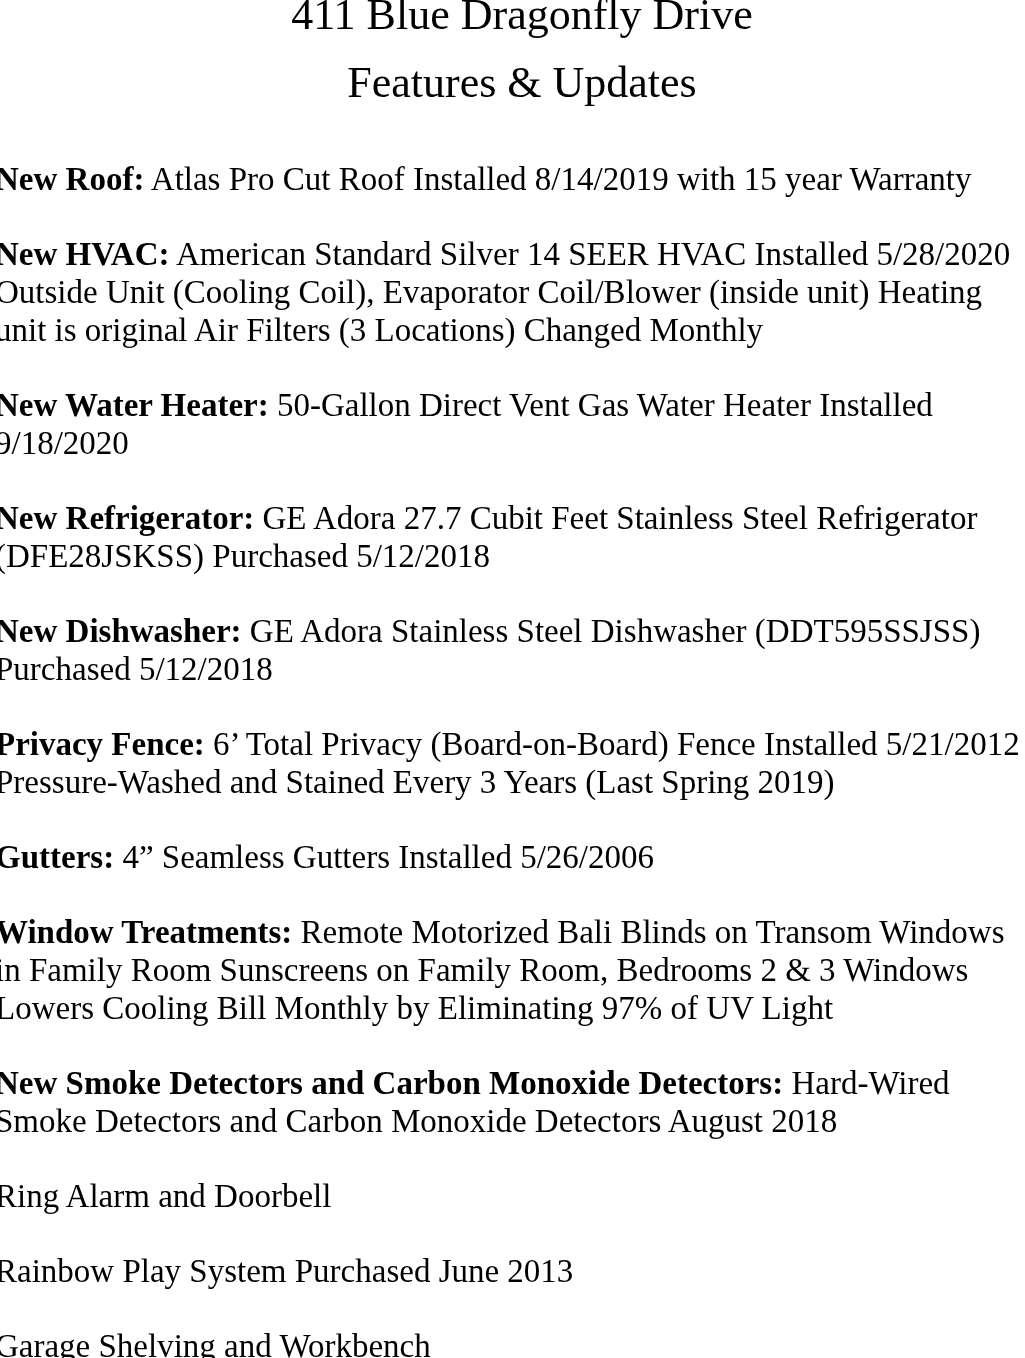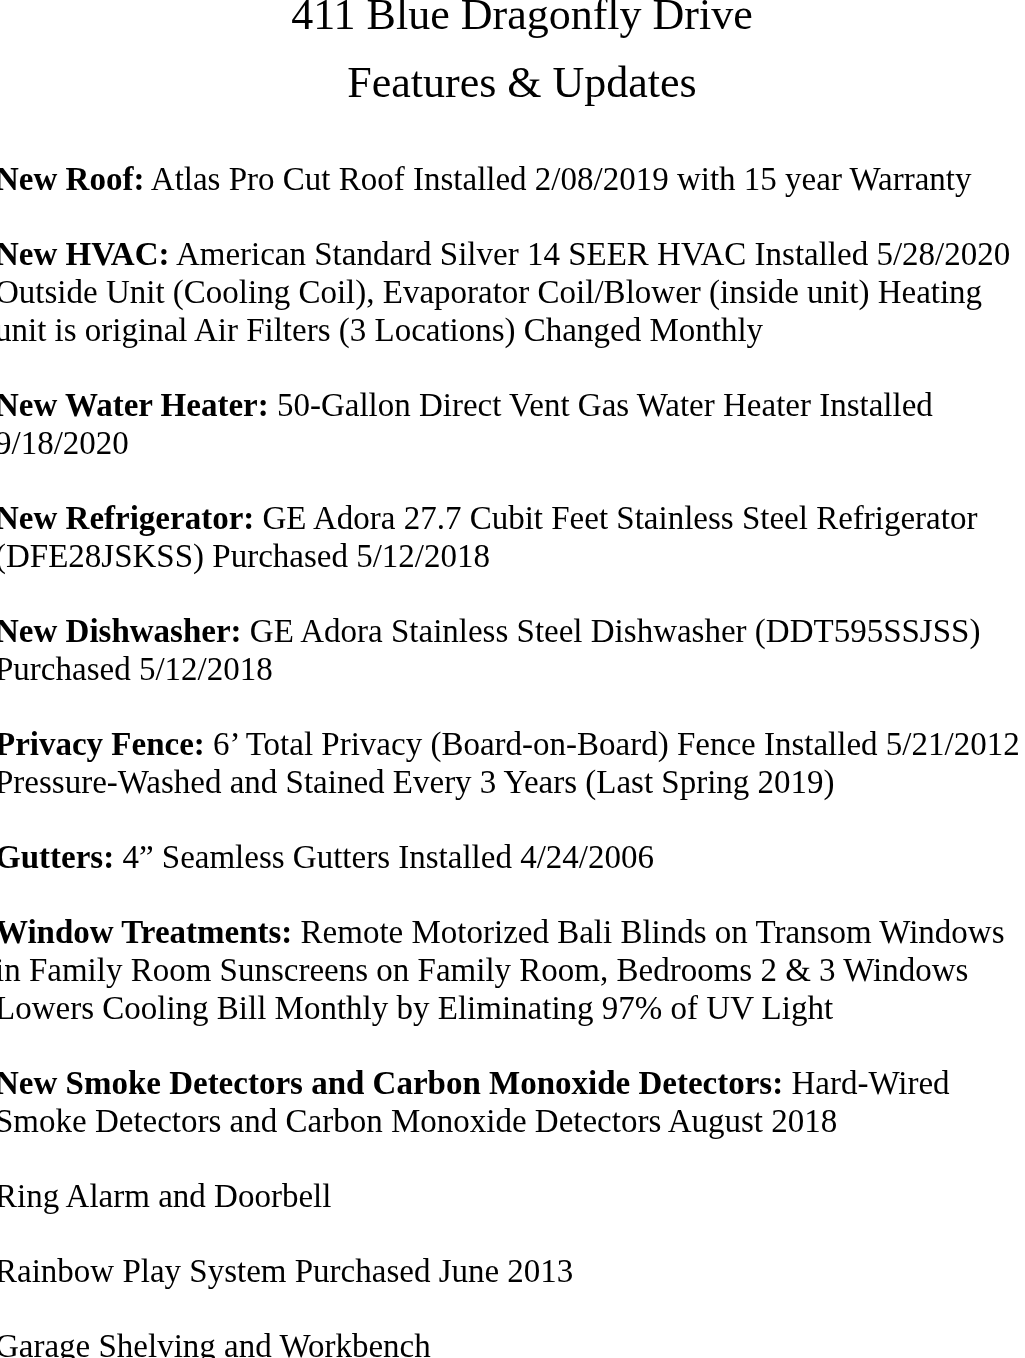--- a/index.html
+++ b/index.html
@@ -42,39 +42,39 @@
 </head>
 <body>
 
 <div class="page">
 
   <div class="doc-title">
     <div>411 Blue Dragonfly Drive</div>
     <div>Features &amp; Updates</div>
   </div>
 
-  <p class="para"><b>New Roof:</b><span> Atlas Pro Cut Roof Installed 2/08/2019 with 15 year Warranty</span></p>
+  <p class="para"><b>New Roof:</b><span> Atlas Pro Cut Roof Installed 8/14/2019 with 15 year Warranty</span></p>
 
   <p class="para"><b>New HVAC:</b><span> American Standard Silver 14 SEER HVAC Installed 5/28/2020
 Outside Unit (Cooling Coil), Evaporator Coil/Blower (inside unit) Heating
 unit is original Air Filters (3 Locations) Changed Monthly</span></p>
 
   <p class="para"><b>New Water Heater:</b><span> 50-Gallon Direct Vent Gas Water Heater Installed
 9/18/2020</span></p>
 
   <p class="para"><b>New Refrigerator:</b><span> GE Adora 27.7 Cubit Feet Stainless Steel Refrigerator
 (DFE28JSKSS) Purchased 5/12/2018</span></p>
 
   <p class="para"><b>New Dishwasher:</b><span> GE Adora Stainless Steel Dishwasher (DDT595SSJSS)
 Purchased 5/12/2018</span></p>
 
   <p class="para"><b>Privacy Fence:</b><span> 6’ Total Privacy (Board-on-Board) Fence Installed 5/21/2012
 Pressure-Washed and Stained Every 3 Years (Last Spring 2019)</span></p>
 
-  <p class="para"><b>Gutters:</b><span> 4” Seamless Gutters Installed 4/24/2006</span></p>
+  <p class="para"><b>Gutters:</b><span> 4” Seamless Gutters Installed 5/26/2006</span></p>
 
   <p class="para"><b>Window Treatments:</b><span> Remote Motorized Bali Blinds on Transom Windows
 in Family Room Sunscreens on Family Room, Bedrooms 2 &amp; 3 Windows
 Lowers Cooling Bill Monthly by Eliminating 97% of UV Light</span></p>
 
   <p class="para"><b>New Smoke Detectors and Carbon Monoxide Detectors:</b><span> Hard-Wired
 Smoke Detectors and Carbon Monoxide Detectors August 2018</span></p>
 
   <p class="para"><b></b><span>Ring Alarm and Doorbell</span></p>
 

